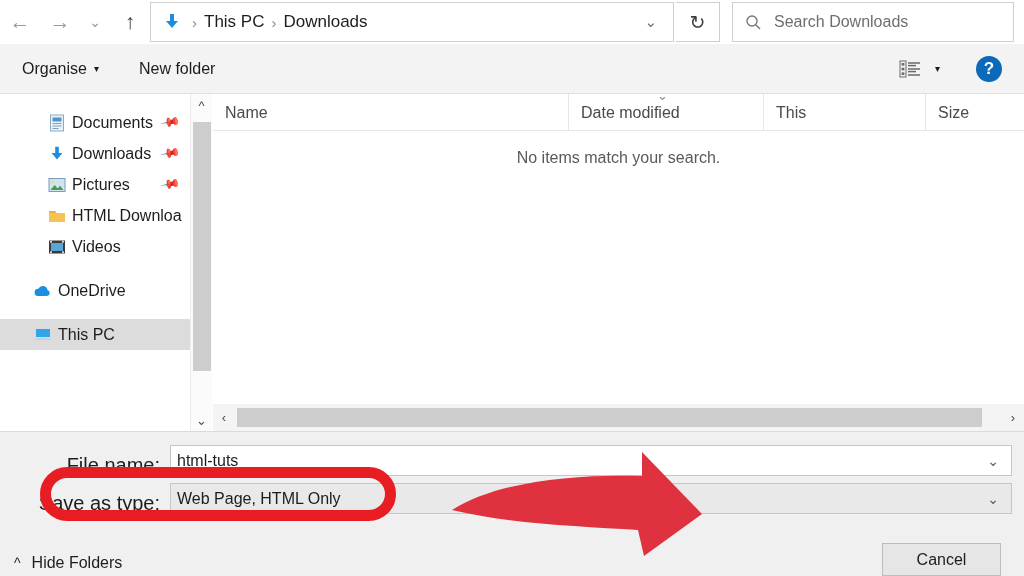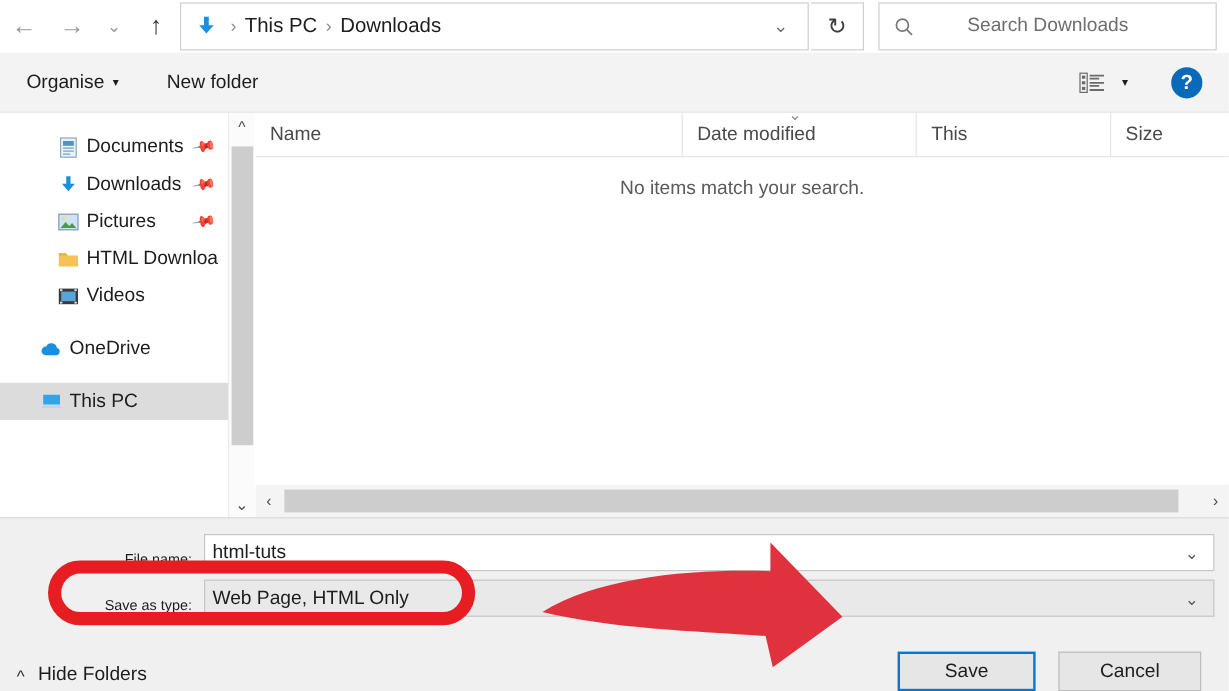--- a/index.html
+++ b/index.html
@@ -41,21 +41,21 @@
   .crumb-chevron { color: #6d6d6d; font-size: 15px; padding: 0 12px; }
 
   .refresh-box {
     width: 44px; height: 40px; border: 1px solid #cfcfcf; border-left: none;
     background: #ffffff; display: flex; align-items: center; justify-content: center;
     color: #3f3f3f; font-size: 19px;
   }
   .searchbox {
     width: 282px; height: 40px; margin-left: 12px; margin-right: 10px;
     border: 1px solid #cfcfcf; background: #ffffff;
-    display: flex; align-items: center; padding-left: 12px; gap: 32px;
+    display: flex; align-items: center; padding-left: 12px;
   }
   .search-ph { font-size: 16px; color: #6e6e6e; margin-left: 12px; }
 
   
   .toolbar {
     position: absolute; left: 0; top: 44px; width: 1024px; height: 50px;
     background: #f3f3f3; border-bottom: 1px solid #e2e2e2;
     display: flex; align-items: center;
   }
   .tb-item { font-size: 16px; color: #1d1d1d; display: flex; align-items: center; }
@@ -126,21 +126,21 @@
   .hs-thumb { position: absolute; left: 2px; right: 20px; top: 4px; height: 19px; background: #cdcdcd; }
 
   
   .form-area {
     position: absolute; left: 0; top: 431px; width: 1024px; height: 145px;
     background: #f0f0f0; border-top: 1px solid #dadada;
   }
   .field-row { position: absolute; left: 0; width: 1024px; height: 31px; display: flex; align-items: center; }
   .field-label {
     width: 170px; text-align: right; padding-right: 10px;
-    font-size: 12px; color: #1d1d1d; margin-top: 10px;
+    font-size: 20px; color: #1d1d1d; margin-top: 10px;
   }
   .combo {
     flex: 1; height: 31px; margin-right: 12px;
     border: 1px solid #c6c6c6;
     display: flex; align-items: center;
   }
   .combo.white { background: #ffffff; }
   .combo.gray { background: #e9e9e9; }
   .combo-val { font-size: 16px; color: #1d1d1d; padding-left: 6px; }
   .combo-spacer { flex: 1; }
@@ -379,23 +379,20 @@
         <span class="combo-spacer"></span>
         <span class="combo-caret">⌄</span>
       </div>
     </div>
 
     <div class="hide-folders">
       <span class="hf-caret">^</span>
       <span>Hide Folders</span>
     </div>
 
-    <div class="btn primary" style="left:748px; top:111px; width:115px;">
-      <span>Save</span>
-    </div>
     <div class="btn" style="left:882px; top:111px; width:119px;">
       <span>Cancel</span>
     </div>
   </div>
 
   <div class="red-ring"></div>
 
   <svg class="red-arrow" viewBox="0 0 300 124">
     <path d="M22 58
              C 70 28, 150 22, 212 24

